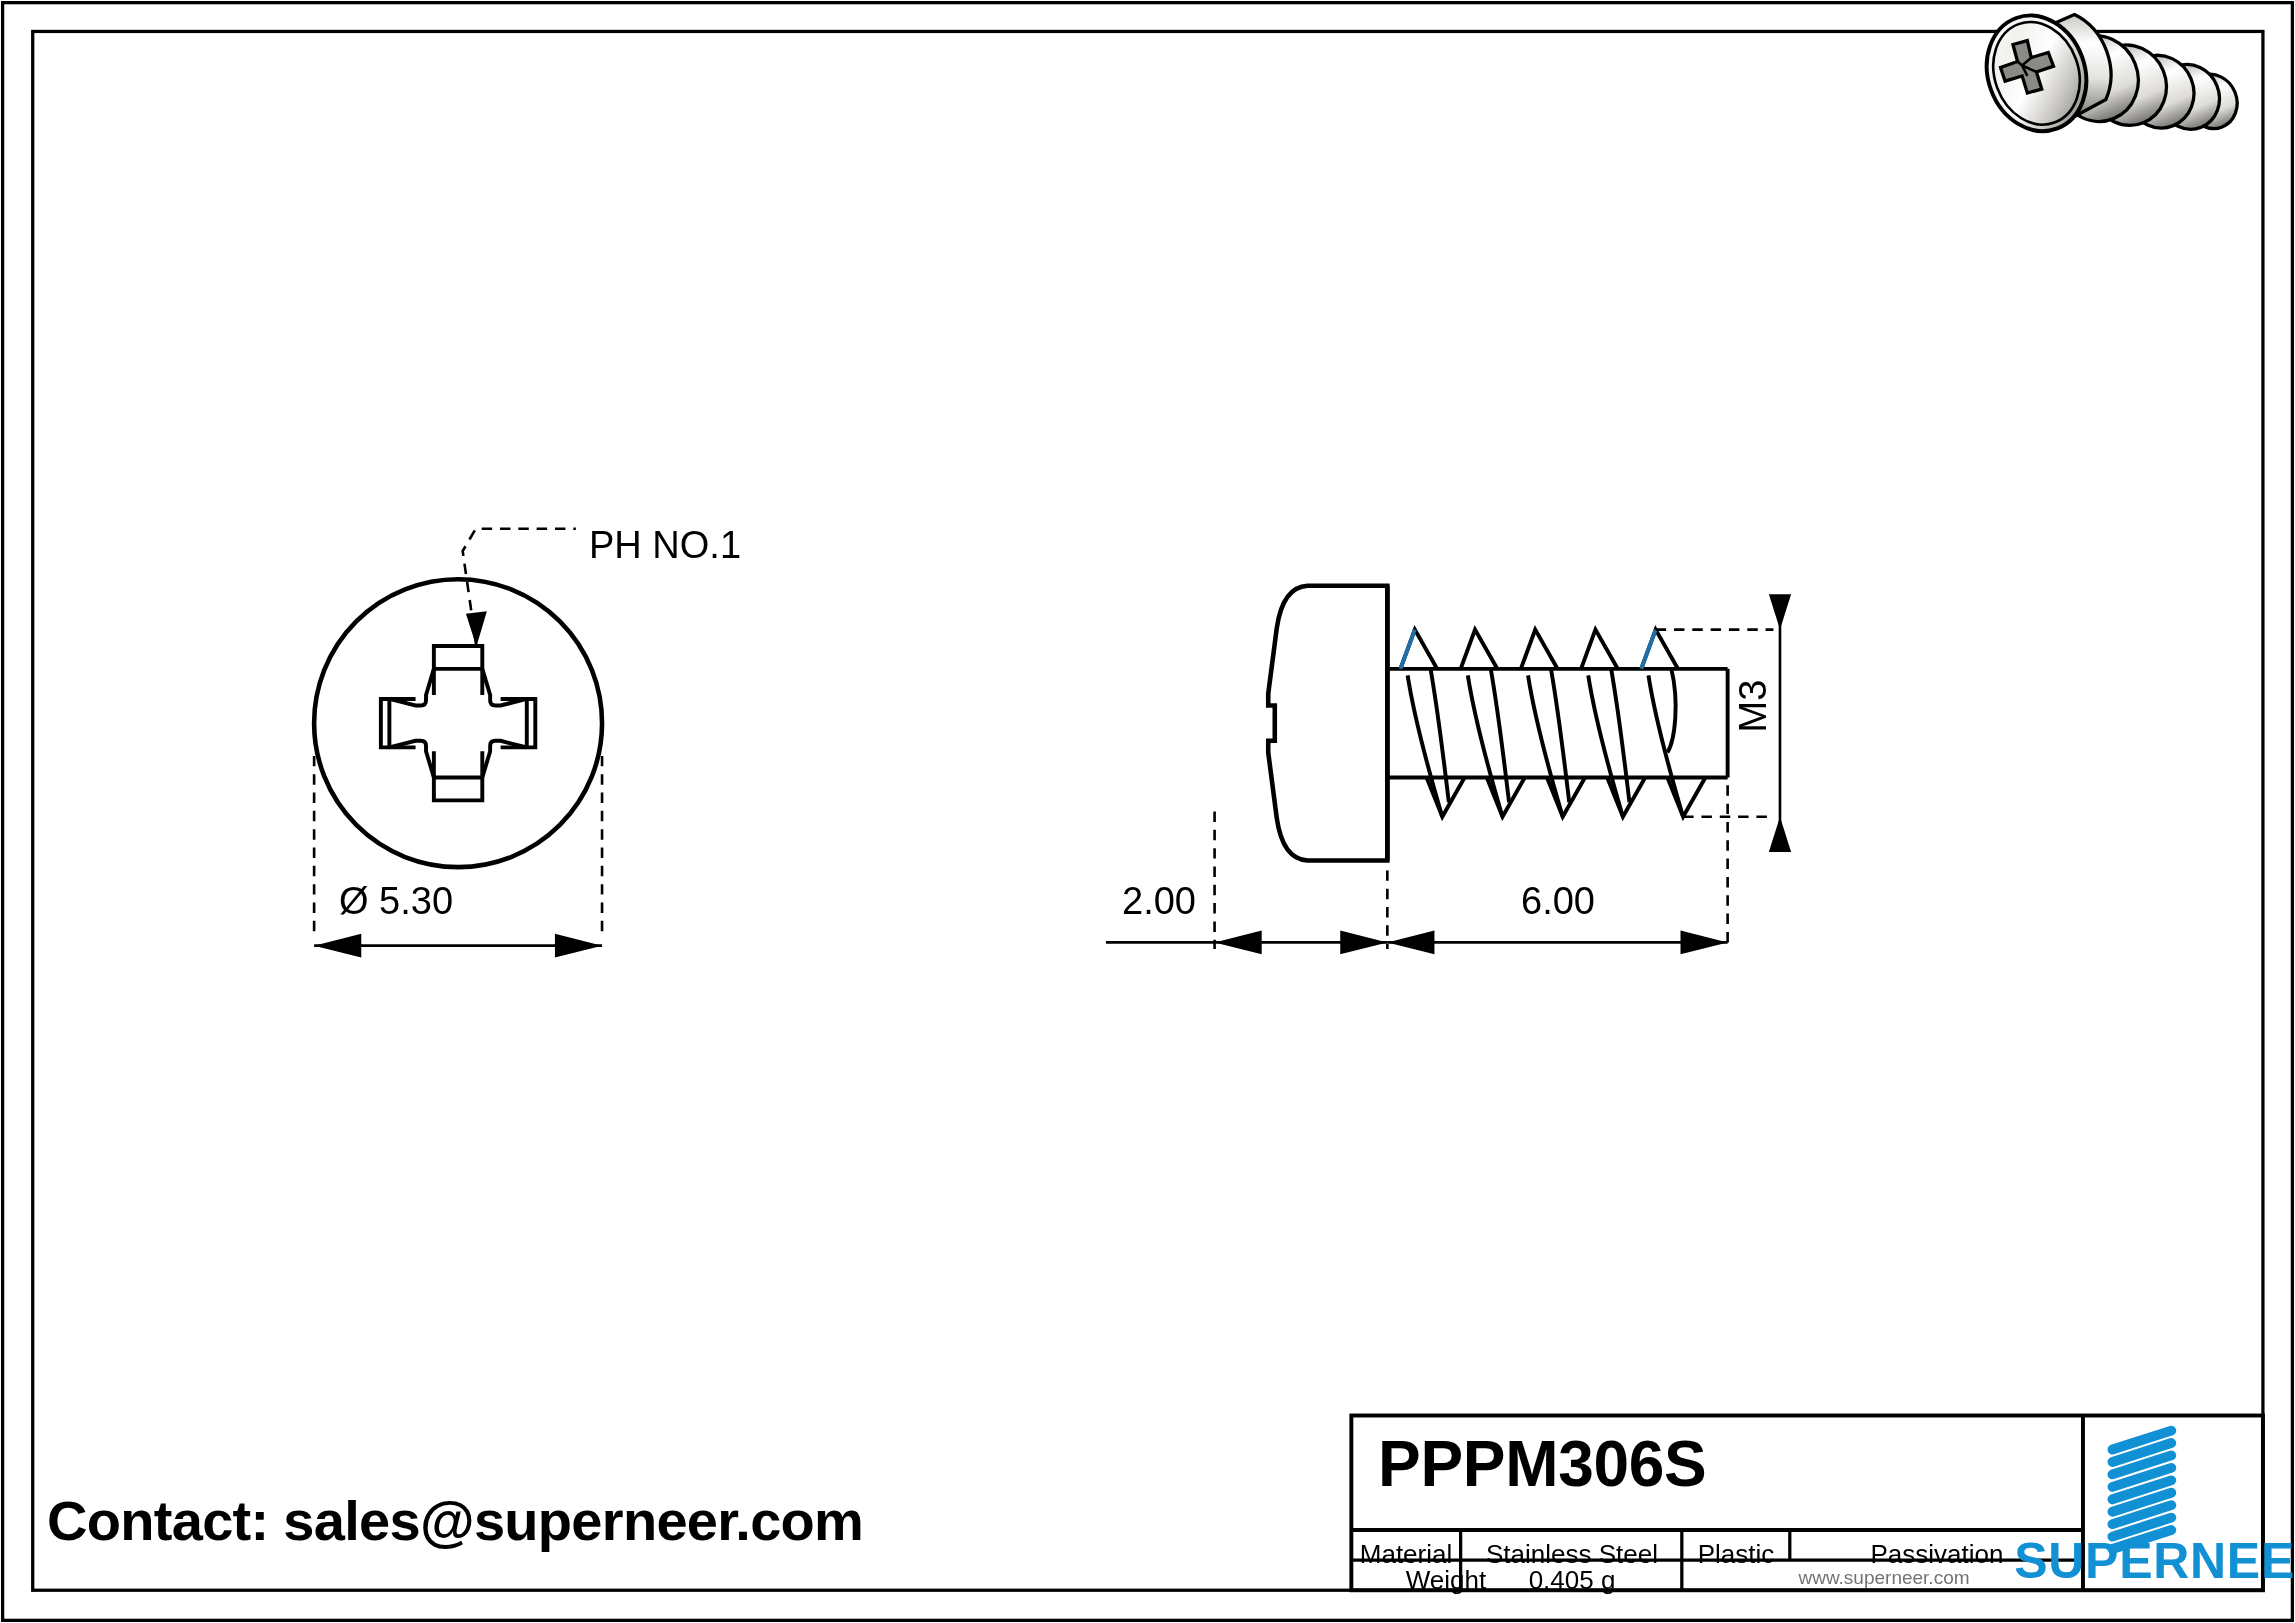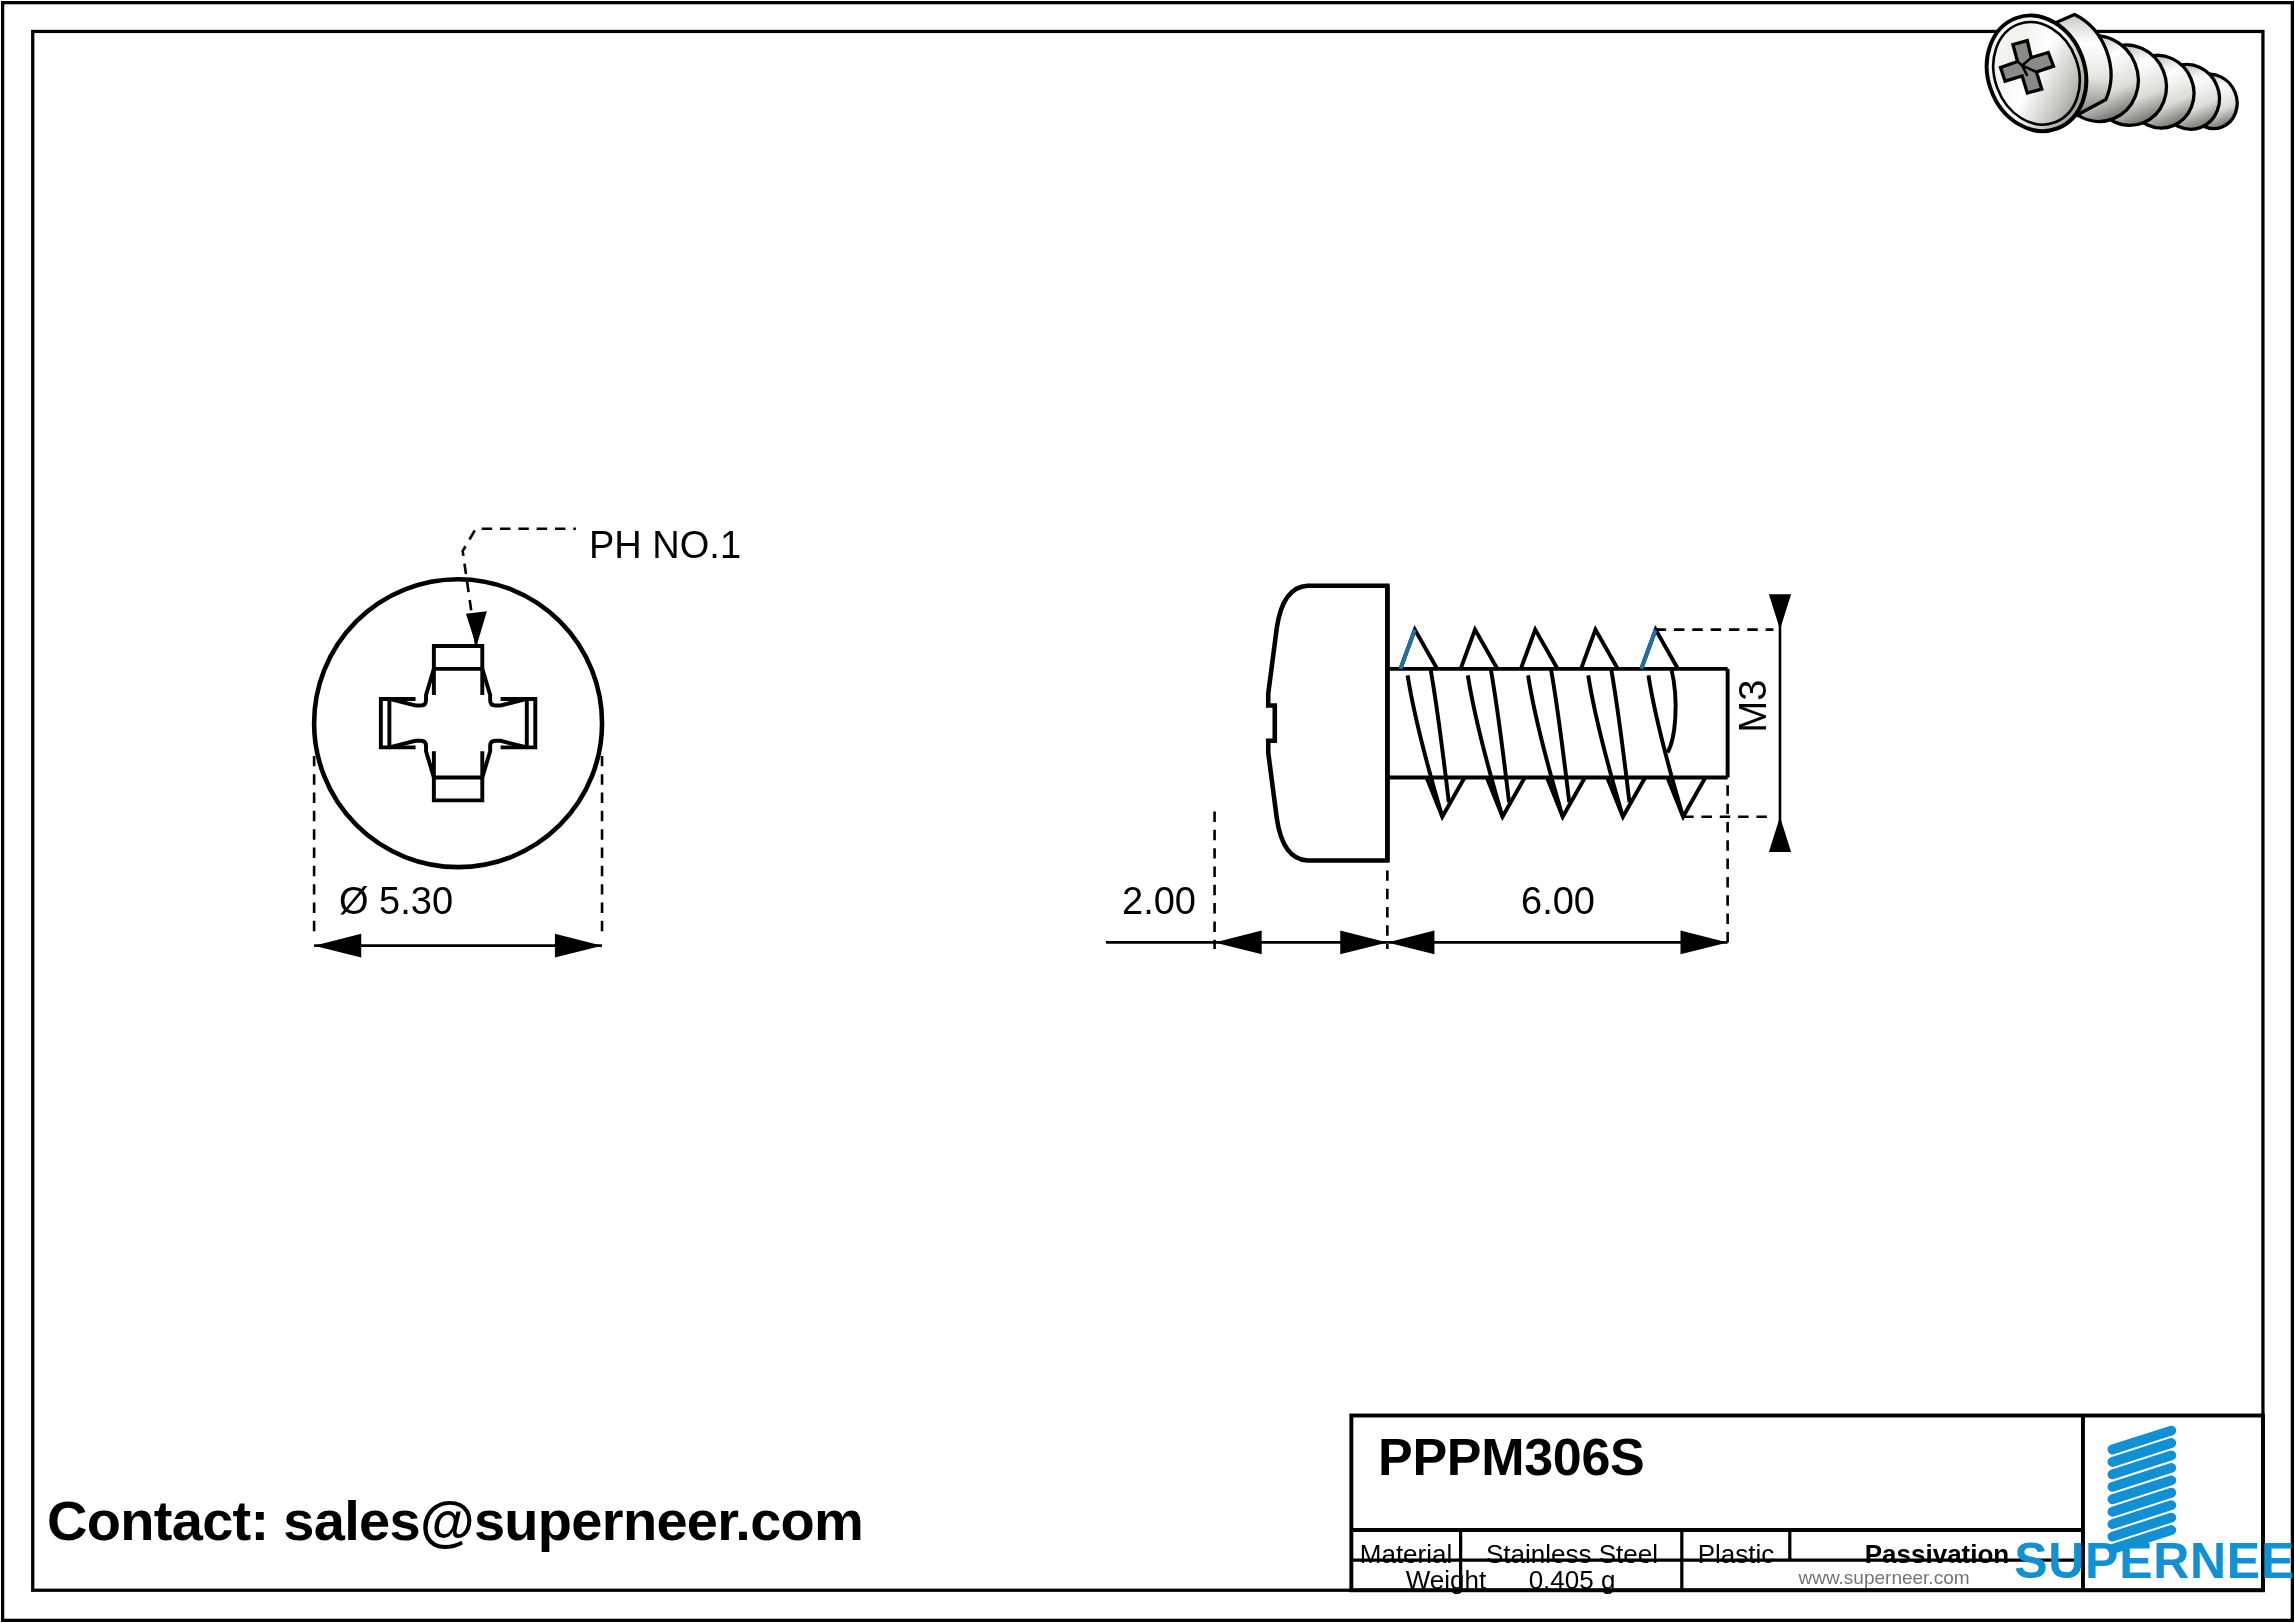--- a/index.html
+++ b/index.html
@@ -13,21 +13,21 @@
   }
   #sheet{position:absolute;left:0;top:0;width:2295px;height:1623px;background:#fff;}
   svg.layer{position:absolute;left:0;top:0;width:2295px;height:1623px;}
   .txt{position:absolute;white-space:nowrap;color:#000;}
   .dim{font-size:38px;letter-spacing:0px;}
   .ph{font-size:38px;margin-top:13px;}
   .contact{
     font-size:56px;font-weight:bold;
     letter-spacing:-0.7px;
   }
-  .tb-code{font-size:52px;font-weight:bold;letter-spacing:-0.3px;}
+  .tb-code{font-size:64px;font-weight:bold;letter-spacing:-0.3px;}
   .tb-desc{font-size:26px;}
   .tb-cell{font-size:26px;}
   .tb-url{font-size:19px;color:#737373;}
   .brand{font-size:50px;font-weight:bold;color:#1190d4;letter-spacing:0.7px;}
   .m3lab{font-size:38px;transform-origin:center center;}
 </style>
 </head>
 <body>
 
 <div id="sheet">
@@ -260,21 +260,21 @@
   <div class="txt m3lab" style="left:1753px;top:706px;transform:translate(-50%,-50%) rotate(-90deg);">M3</div>
 
   <div class="txt contact" style="left:47px;top:1488px;">Contact: sales@superneer.com</div>
 
   <div class="txt tb-code" style="left:1378px;top:1427px;">PPPM306S</div>
 
 
   <div class="txt tb-cell" style="left:1406px;top:1539px;transform:translateX(-50%);">Material</div>
   <div class="txt tb-cell" style="left:1572px;top:1539px;transform:translateX(-50%);">Stainless Steel</div>
   <div class="txt tb-cell" style="left:1736px;top:1539px;transform:translateX(-50%);">Plastic</div>
-  <div class="txt tb-cell" style="left:1937px;top:1539px;transform:translateX(-50%);font-weight:bold;">Passivation</div>
+  <div class="txt tb-cell" style="left:1937px;top:1539px;transform:translateX(-50%);">Passivation</div>
 
   <div class="txt tb-cell" style="left:1406px;top:1565px;transform:translateX(-50%);margin-left:40px;">Weight</div>
   <div class="txt tb-cell" style="left:1572px;top:1565px;transform:translateX(-50%);">0.405 g</div>
   <div class="txt tb-url" style="left:1884px;top:1567px;transform:translateX(-50%);">www.superneer.com</div>
 
   <div class="txt brand" style="left:2173px;top:1532px;transform:translateX(-50%);">SUPERNEER</div>
 
 </div>
 
 

